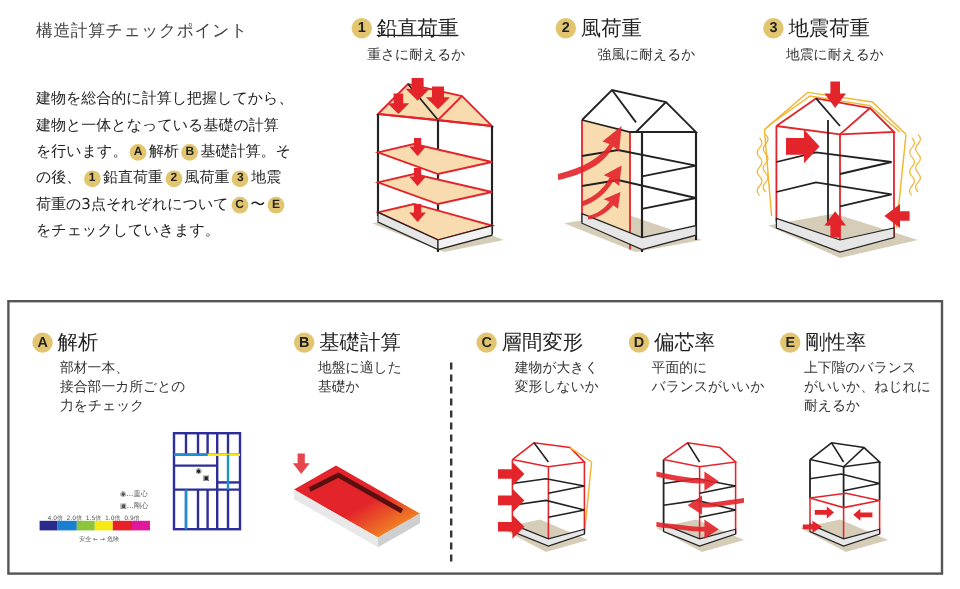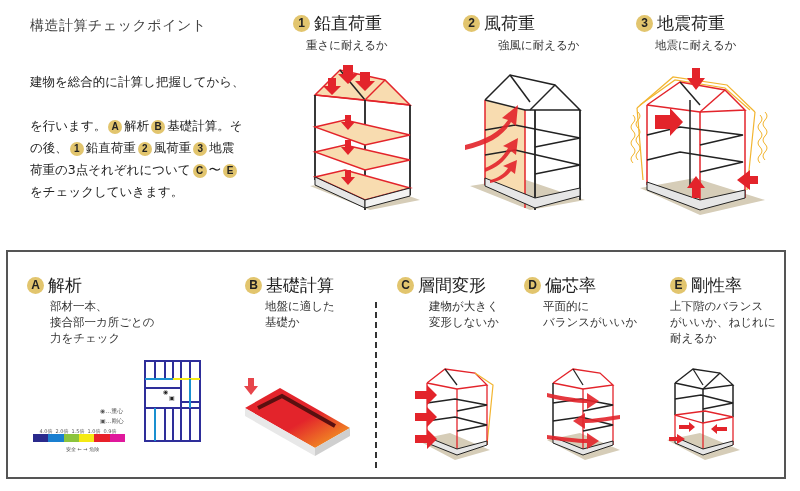--- a/index.html
+++ b/index.html
@@ -20,28 +20,28 @@
   .dash { left:375px; top:302px; width:0; height:166px; border-left:2px dashed #333; }
   svg { position:absolute; overflow:visible; }
   .legend-text { font-size:5px; color:#555; }
 </style>
 </head>
 <body>
 
 <div class="abs intro-title">構造計算チェックポイント</div>
 <div class="abs intro-body">
   <span>建物を総合的に計算し把握してから、</span><br>
-  <br>
+  <span>建物と一体となっている基礎の計算</span><br>
   <span>を行います。</span><span class="badge">A</span><span>解析</span><span class="badge">B</span><span>基礎計算。そ</span><br>
   <span>の後、</span><span class="badge">1</span><span>鉛直荷重</span><span class="badge">2</span><span>風荷重</span><span class="badge">3</span><span>地震</span><br>
   <span>荷重の3点それぞれについて</span><span class="badge">C</span><span>〜</span><span class="badge">E</span><br>
   <span>をチェックしていきます。</span>
 </div>
 
-<div class="abs sec-title" style="left:293px;top:12px;">
+<div class="abs sec-title" style="left:293px;top:12px;text-decoration:underline;">
   <span class="badge lg">1</span><span class="t">鉛直荷重</span>
 </div>
 <div class="abs sec-sub" style="left:306px;top:37px;">重さに耐えるか</div>
 
 <div class="abs sec-title" style="left:463px;top:12px;">
   <span class="badge lg">2</span><span class="t">風荷重</span>
 </div>
 <div class="abs sec-sub" style="left:482px;top:37px;margin-left:16px;">強風に耐えるか</div>
 
 <div class="abs sec-title" style="left:636px;top:12px;">
@@ -144,21 +144,21 @@
 </div>
 <div class="abs sec-sub" style="left:416px;top:298px;margin-left:13px;">建物が大きく
 変形しないか</div>
 
 <div class="abs sec-title" style="left:524px;top:274px;">
   <span class="badge lg">D</span><span class="t">偏芯率</span>
 </div>
 <div class="abs sec-sub" style="left:543px;top:298px;">平面的に
 バランスがいいか</div>
 
-<div class="abs sec-title" style="left:650px;top:274px;margin-left:20px;">
+<div class="abs sec-title" style="left:650px;top:274px;">
   <span class="badge lg">E</span><span class="t">剛性率</span>
 </div>
 <div class="abs sec-sub" style="left:670px;top:298px;">上下階のバランス
 がいいか、ねじれに
 耐えるか</div>
 
 <div class="abs legend-text" style="left:100px;top:407px;font-size:6px;">
   <span>◉</span><span>…重心</span>
 </div>
 <div class="abs legend-text" style="left:100px;top:417px;font-size:6px;">

